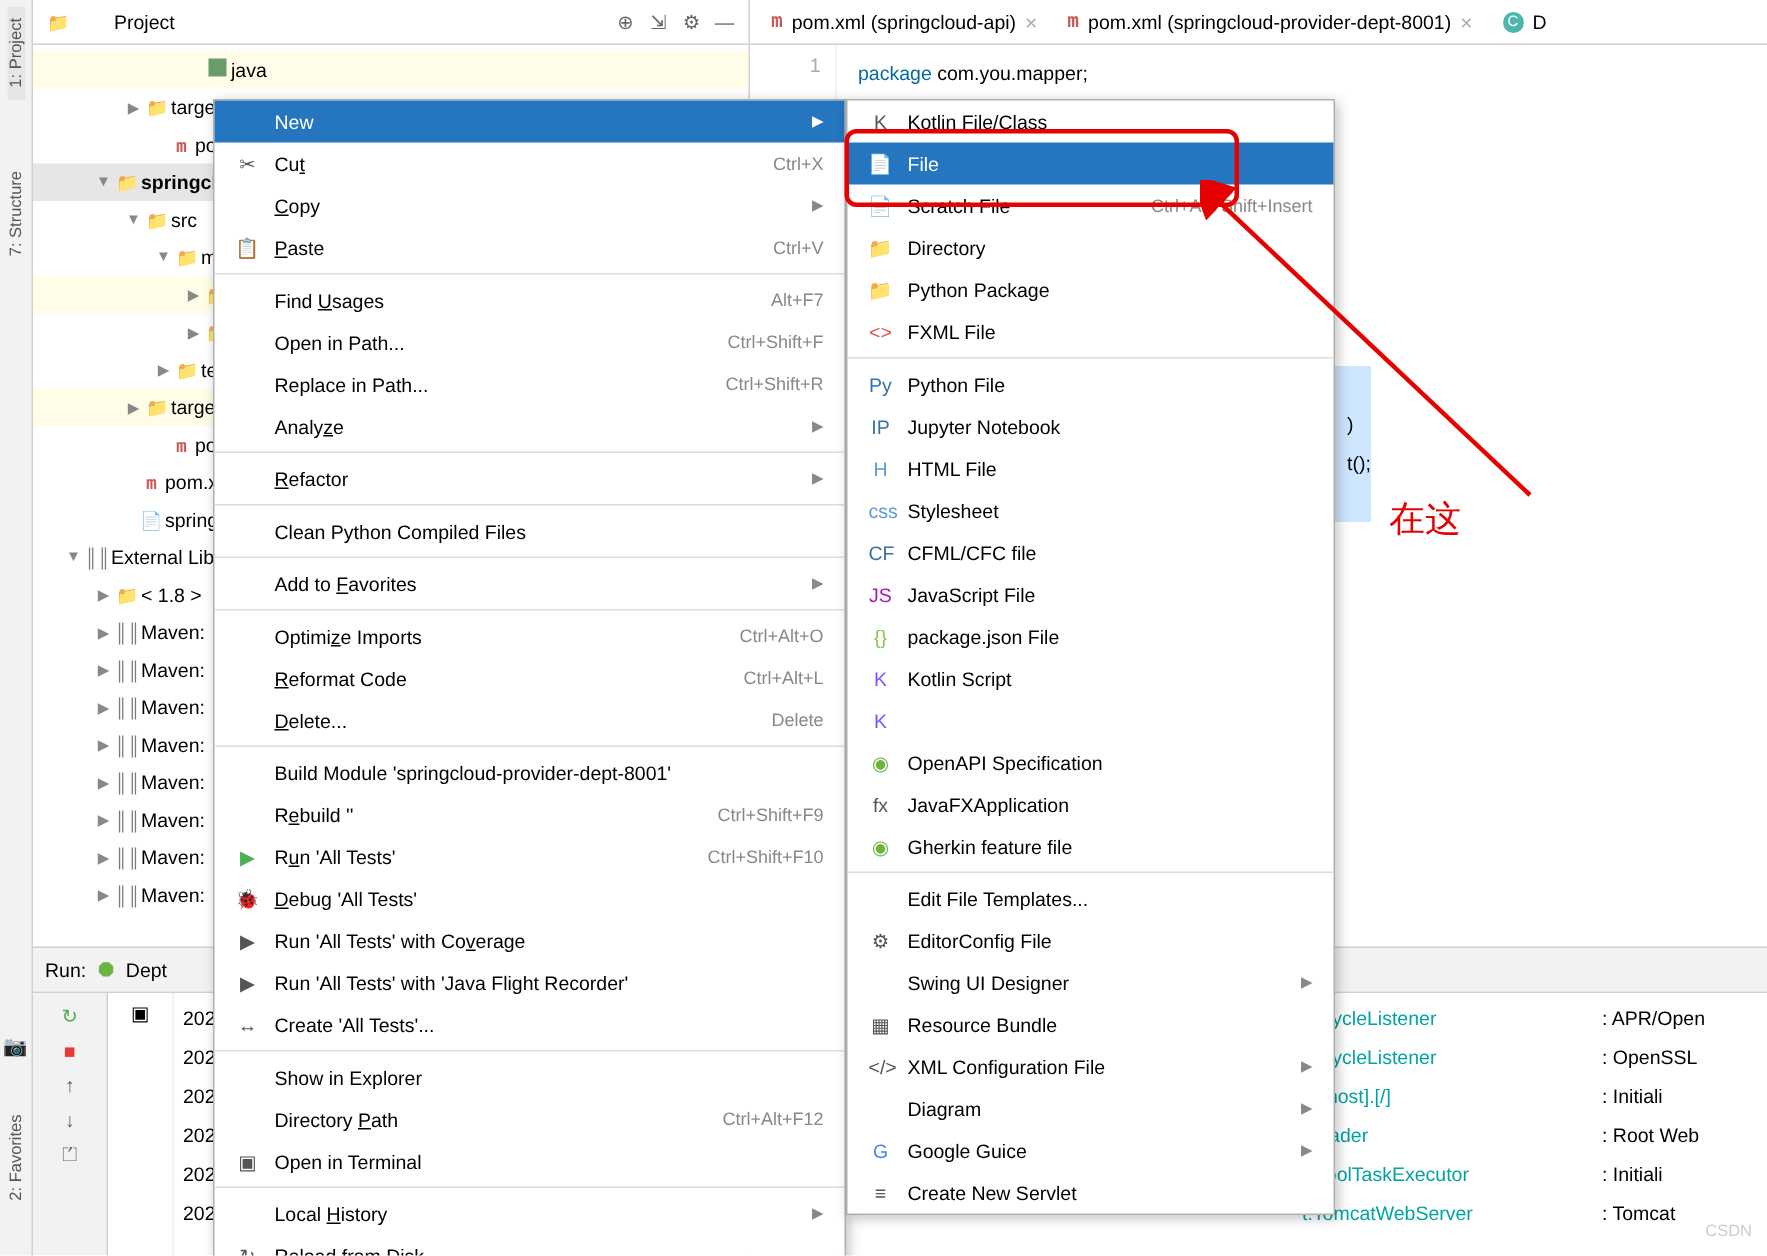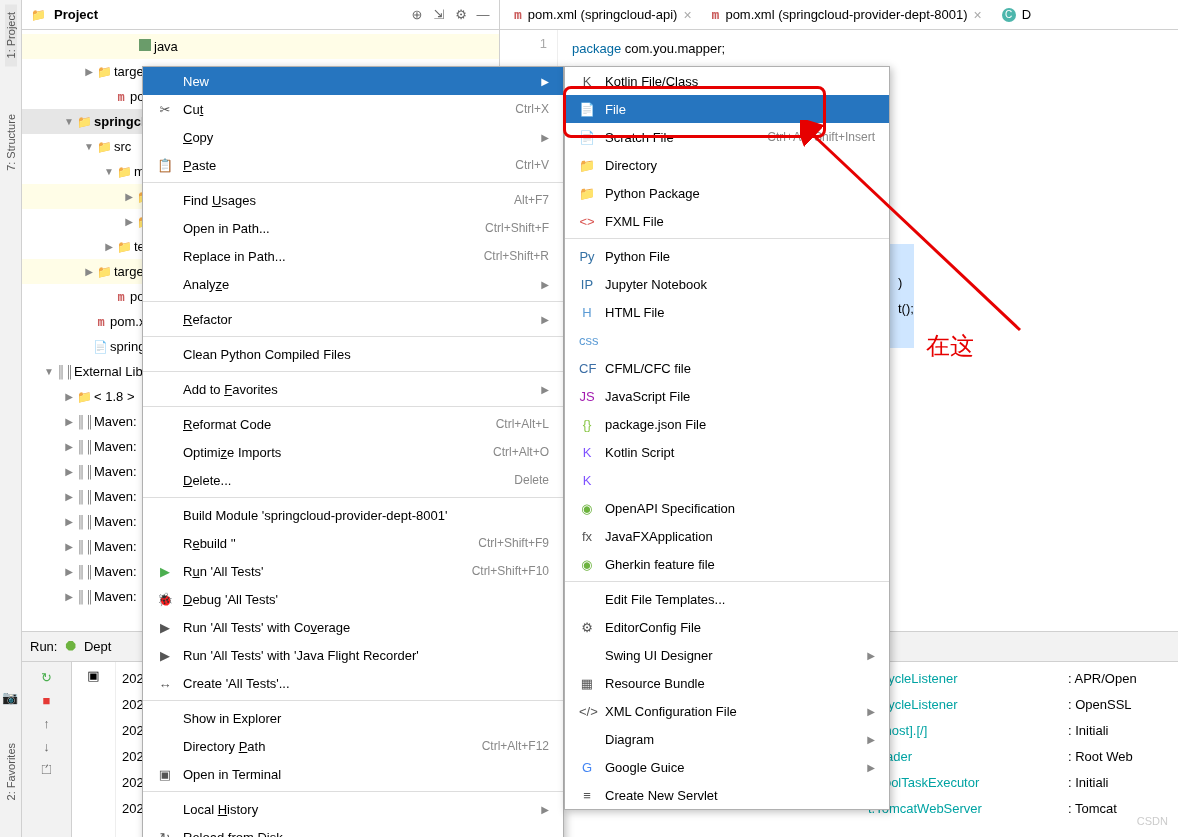--- a/index.html
+++ b/index.html
@@ -3,21 +3,21 @@
 <meta charset="utf-8">
 <style>
 * { margin: 0; padding: 0; box-sizing: border-box; font-family: "Segoe UI", Arial, sans-serif; font-size: 13px; }
 body { background: #fff; color: #000; overflow: hidden; width: 1178px; height: 837px; position: relative; }
 .top { display: flex; height: 100%; }
 .left-rail { width: 22px; background: #f2f2f2; border-right: 1px solid #d0d0d0; display: flex; flex-direction: column; align-items: center; padding-top: 4px; gap: 40px; }
 .rail-text { writing-mode: vertical-rl; transform: rotate(180deg); font-size: 11px; color: #555; padding: 8px 0; }
 .rail-text.proj { background: #e6e6e6; }
 .project-pane { width: 478px; border-right: 1px solid #d0d0d0; display: flex; flex-direction: column; }
 .proj-header { height: 30px; border-bottom: 1px solid #d0d0d0; display: flex; align-items: center; padding: 0 8px; gap: 6px; }
-.proj-header .title { flex: 1; font-weight: 700; }
+.proj-header .title { flex: 1; font-weight: 400; margin-left: 22px; }
 .proj-header .icn { width: 16px; text-align: center; color: #666; cursor: pointer; }
 .tree { flex: 1; overflow: auto; padding: 4px 0; }
 .tree-row { display: flex; align-items: center; height: 25px; padding-left: 4px; white-space: nowrap; }
 .tree-row.sel { background: #e6e6e6; }
 .tree-row.java-hl { background:#fffde7; }
 .chev { width: 14px; text-align: center; color: #888; font-size: 10px; }
 .ticn { width: 18px; text-align: center; font-size: 12px; }
 .fold-tan { color: #d8a95e; }
 .fold-blue { color: #3d7fbd; }
 .mvn-icn { color: #ca5b5b; font-weight: bold; font-family: monospace; }
@@ -293,27 +293,27 @@
     </div>
     <div class="ctx-sep"></div>
     <div class="ctx-item">
       <span class="ctx-icn"></span>
       <span class="ctx-lbl">Add to <span class="underline">F</span>avorites</span>
       <span class="ctx-arrow">▶</span>
     </div>
     <div class="ctx-sep"></div>
     <div class="ctx-item">
       <span class="ctx-icn"></span>
+      <span class="ctx-lbl">Optimi<span class="underline">z</span>e Imports</span>
+      <span class="ctx-short">Ctrl+Alt+O</span>
+    </div>
+    <div class="ctx-item">
+      <span class="ctx-icn"></span>
       <span class="ctx-lbl"><span class="underline">R</span>eformat Code</span>
       <span class="ctx-short">Ctrl+Alt+L</span>
-    </div>
-    <div class="ctx-item">
-      <span class="ctx-icn"></span>
-      <span class="ctx-lbl">Optimi<span class="underline">z</span>e Imports</span>
-      <span class="ctx-short">Ctrl+Alt+O</span>
     </div>
     <div class="ctx-item">
       <span class="ctx-icn"></span>
       <span class="ctx-lbl"><span class="underline">D</span>elete...</span>
       <span class="ctx-short">Delete</span>
     </div>
     <div class="ctx-sep"></div>
     <div class="ctx-item">
       <span class="ctx-icn"></span>
       <span class="ctx-lbl">Build Module 'springcloud-provider-dept-8001'</span>
@@ -404,20 +404,21 @@
     <div class="ctx-item">
       <span class="ctx-icn" style="color: rgb(53, 114, 165);">IP</span>
       <span class="ctx-lbl">Jupyter Notebook</span>
     </div>
     <div class="ctx-item">
       <span class="ctx-icn" style="color: rgb(91, 155, 213);">H</span>
       <span class="ctx-lbl">HTML File</span>
     </div>
     <div class="ctx-item">
       <span class="ctx-icn" style="color: rgb(91, 155, 213);">css</span>
+      <span class="ctx-lbl">Stylesheet</span>
     </div>
     <div class="ctx-item">
       <span class="ctx-icn" style="color: rgb(59, 110, 165);">CF</span>
       <span class="ctx-lbl">CFML/CFC file</span>
     </div>
     <div class="ctx-item">
       <span class="ctx-icn" style="color: #a21caf;">JS</span>
       <span class="ctx-lbl">JavaScript File</span>
     </div>
     <div class="ctx-item">

